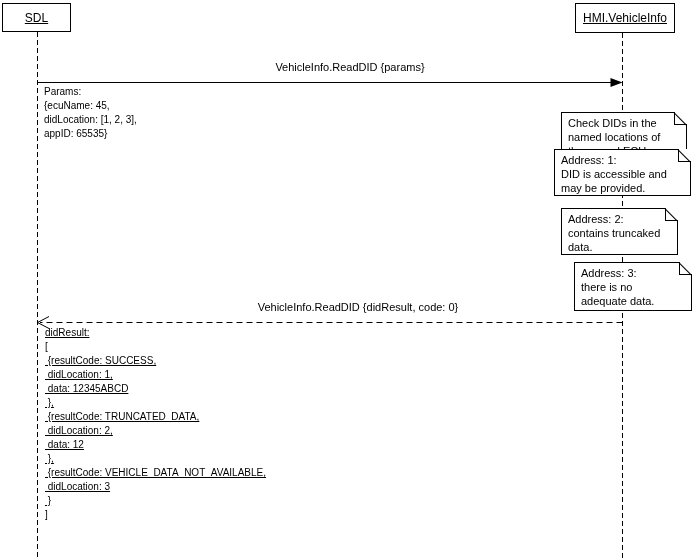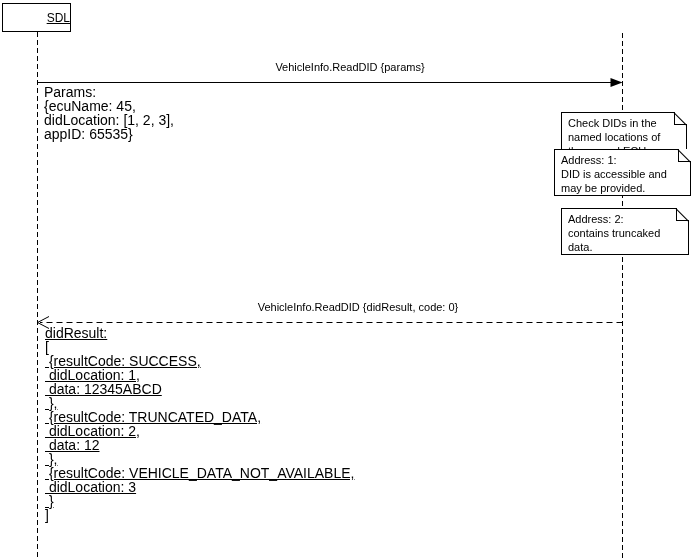--- a/index.html
+++ b/index.html
@@ -17,21 +17,21 @@
     left: 0; top: 0;
     width: 694px; height: 559px;
     z-index: 1;
   }
   .actor-box {
     position: absolute;
     border: 1px solid #000;
     background: #fff;
     display: flex;
     align-items: center;
-    justify-content: flex-end;
+    justify-content: center;
     z-index: 2;
     box-sizing: border-box;
   }
   .actor-box.sdl  { left: 2px;   top: 3px; width: 69px;  height: 29px; }
   .actor-box.hmi  { left: 575px; top: 3px; width: 100px; height: 30px; }
   .actor-label {
     font-size: 12px;
     text-decoration: underline;
     white-space: nowrap;
   }
@@ -42,21 +42,21 @@
     text-align: center;
     font-size: 11px;
     white-space: nowrap;
     z-index: 3;
     margin-left: 20px;
   }
   .msg-label.call   { top: 61px;  }
   .msg-label.return { top: 301px; padding-left: 8px; }
   .body-block {
     position: absolute;
-    font-size: 14px;
+    font-size: 10px;
     line-height: 14px;
     white-space: pre;
     z-index: 3;
   }
   .body-block.params { left: 44px; top: 85px;  }
   .body-block.result { left: 45px; top: 326px; text-decoration: underline; }
   .note {
     position: absolute;
     background: #fff;
     border: 1px solid #000;
@@ -88,21 +88,21 @@
   }
   .note-text {
     position: absolute;
     left: 6px; top: 3px;
     font-size: 11px;
     line-height: 14px;
     white-space: pre;
   }
   .note.n-check { left: 561px; top: 112px;  width: 126px; height: 46px; }
   .note.n-a1    { left: 554px; top: 149px; width: 137px; height: 47px; }
-  .note.n-a2    { left: 561px; top: 208px; width: 128px; height: 47px; }
+  .note.n-a2    { left: 561px; top: 208px; width: 117px; height: 47px; }
   .note.n-a3    { left: 574px; top: 262px; width: 118px; height: 49px; }
 </style>
 </head>
 <body>
 
 <div id="diagram">
 
   <svg id="lines-layer" width="694" height="559" viewBox="0 0 694 559" xmlns="http://www.w3.org/2000/svg">
 
     <line x1="37.5" y1="32" x2="37.5" y2="559" stroke="#000" stroke-width="1" stroke-dasharray="5,3"></line>
@@ -110,20 +110,23 @@
 
     <line x1="37.5" y1="82.5" x2="612" y2="82.5" stroke="#000" stroke-width="1"></line>
     <polygon points="622.5,82.5 610.5,78 610.5,87" fill="#000"></polygon>
 
     <line x1="622.5" y1="322.5" x2="40" y2="322.5" stroke="#000" stroke-width="1" stroke-dasharray="6,4"></line>
     <polyline points="49,316.5 37.5,322.5 49,328.5" fill="none" stroke="#000" stroke-width="1"></polyline>
   </svg>
 
   <div class="actor-box sdl">
     <span class="actor-label">SDL</span>
+  </div>
+  <div class="actor-box hmi">
+    <span class="actor-label">HMI.VehicleInfo</span>
   </div>
 
   <div class="msg-label call">VehicleInfo.ReadDID {params}</div>
   <div class="msg-label return">VehicleInfo.ReadDID {didResult, code: 0}</div>
 
   <div class="body-block params">Params:
 {ecuName: 45,
 didLocation: [1, 2, 3],
 appID: 65535}</div>
   <div class="body-block result">didResult:
@@ -149,14 +152,19 @@
   <div class="note n-a1">
     <div class="note-text">Address: 1:
 DID is accessible and
 may be provided.</div>
   </div>
   <div class="note n-a2">
     <div class="note-text">Address: 2:
 contains truncaked
 data.</div>
   </div>
+  <div class="note n-a3">
+    <div class="note-text">Address: 3:
+there is no
+adequate data.</div>
+  </div>
 
 </div>
 
 </body></html>

